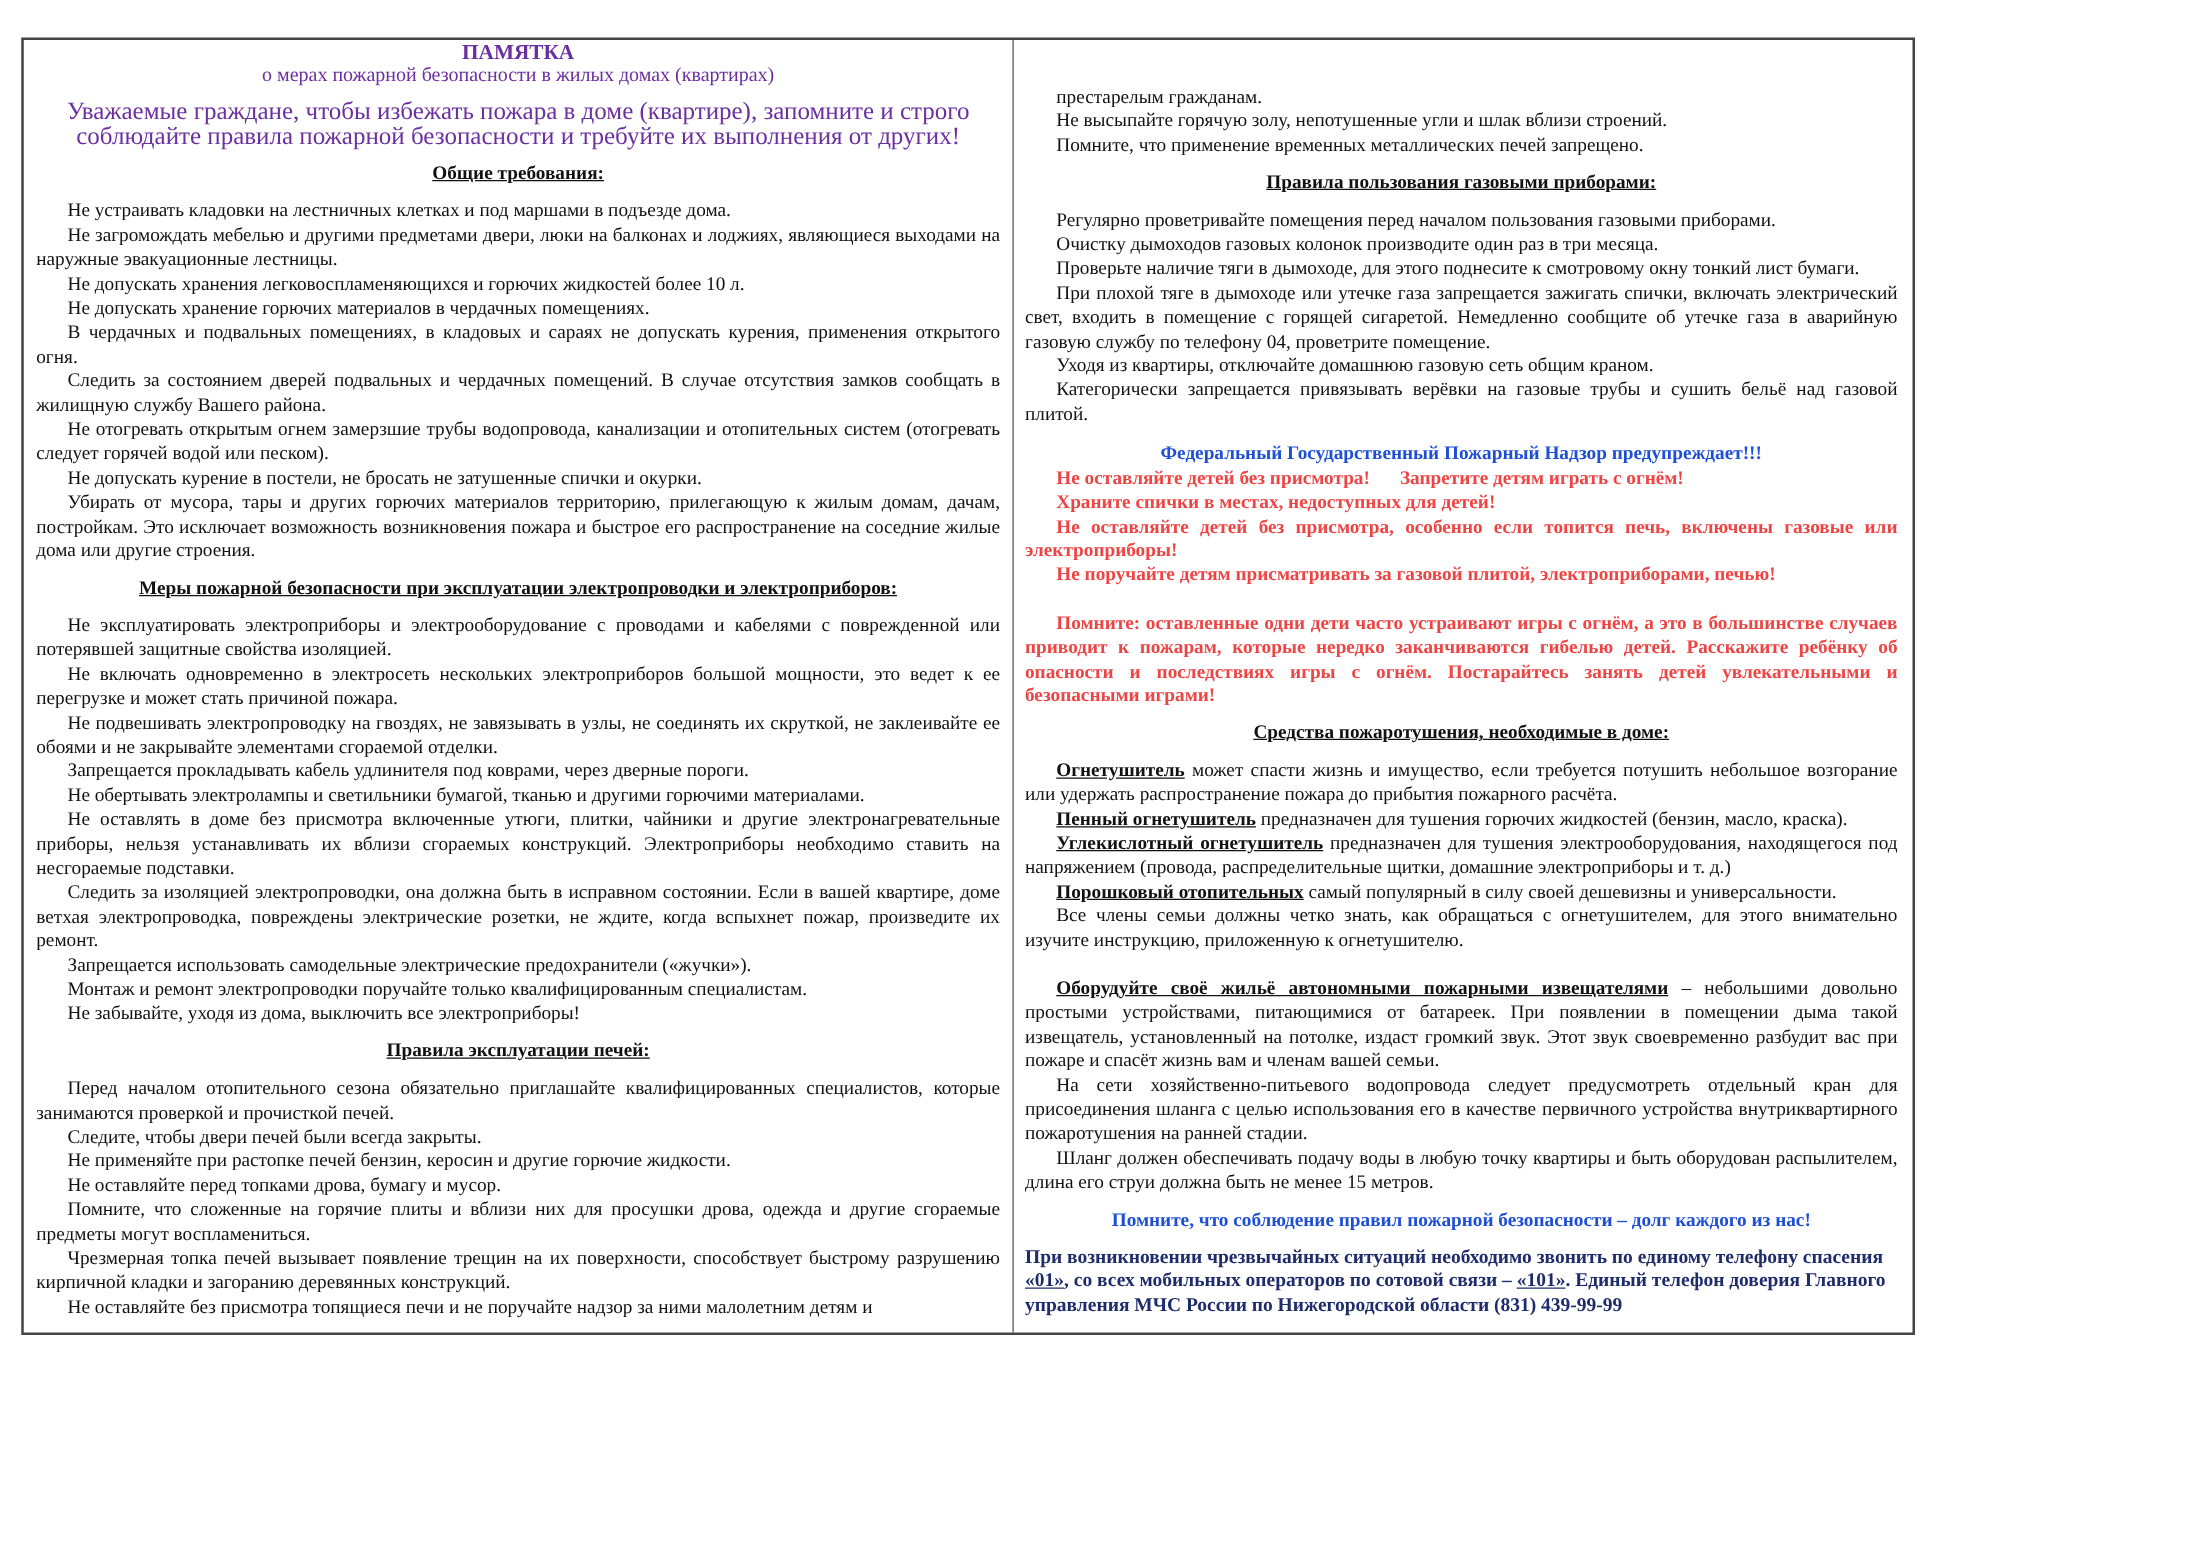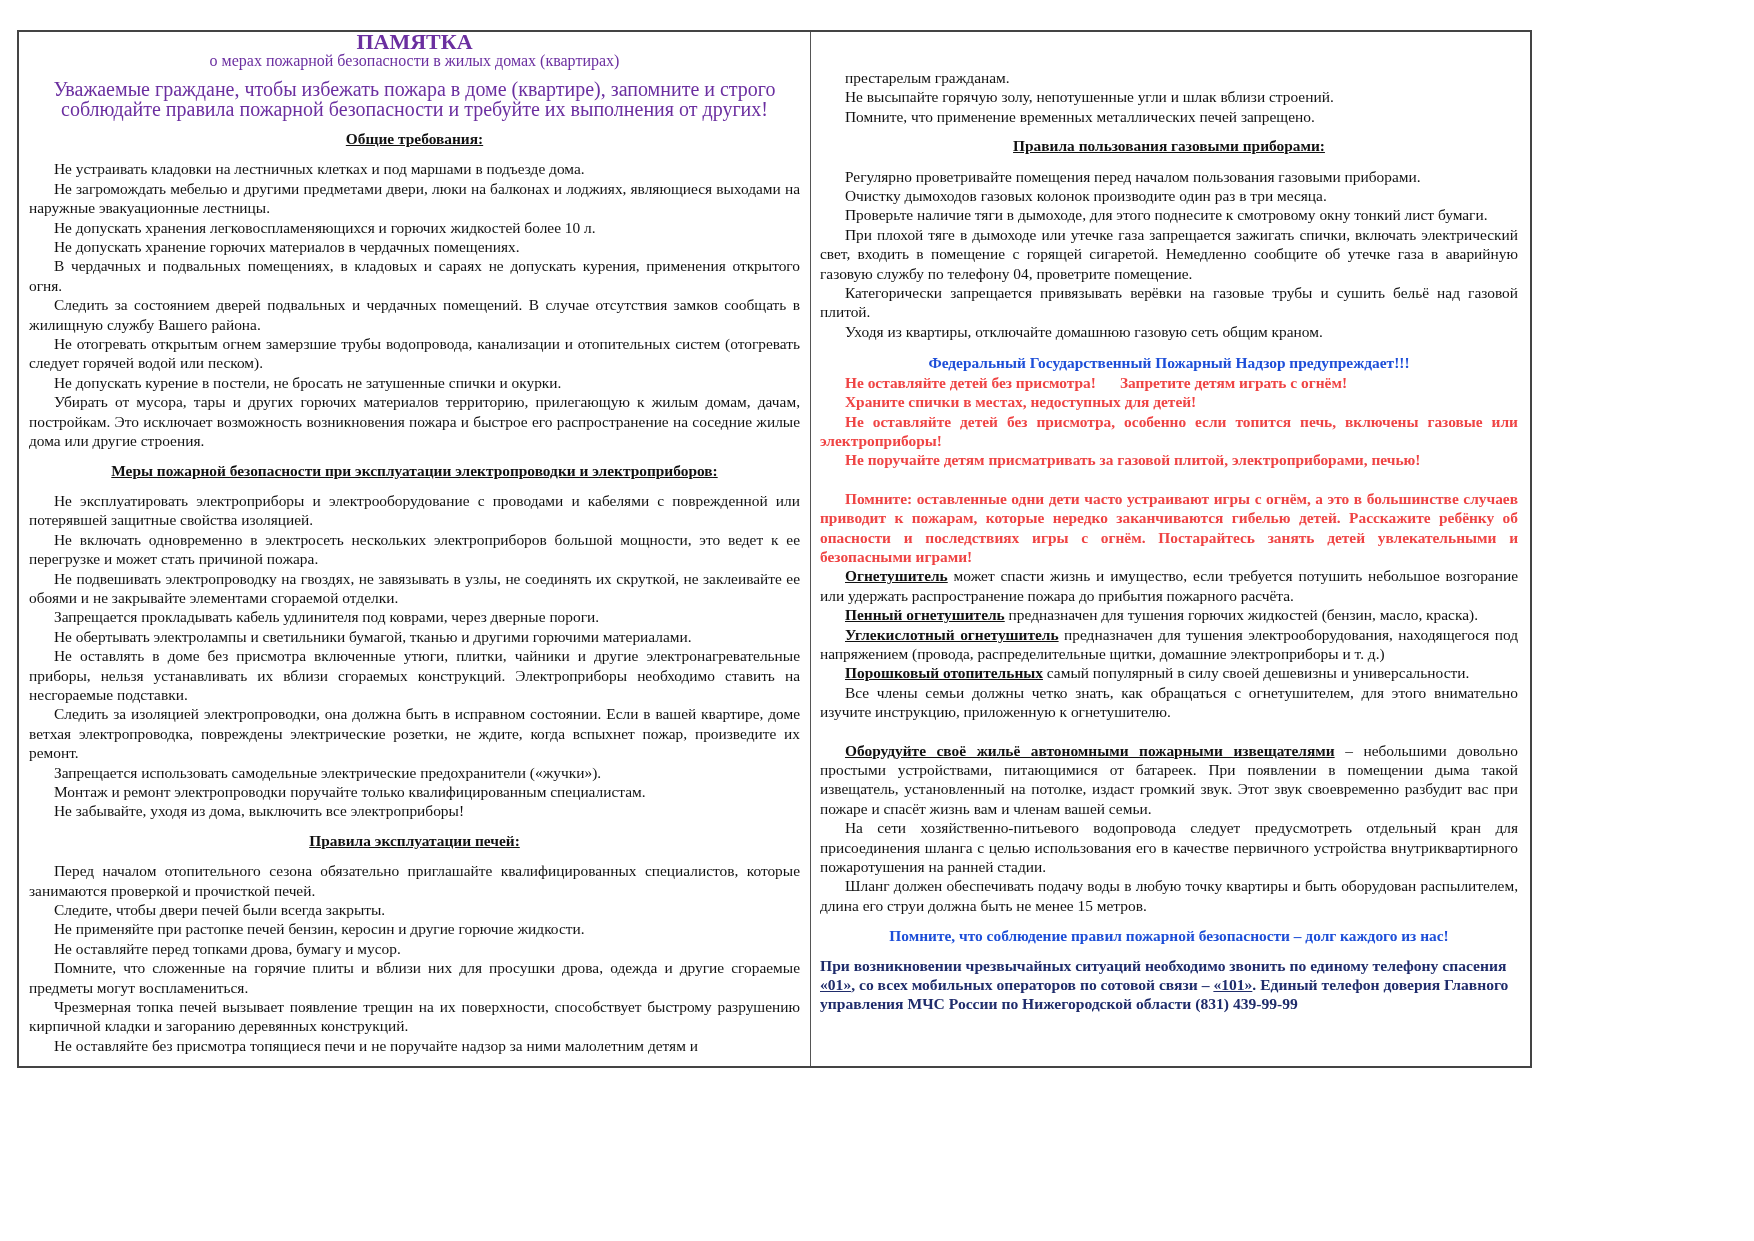--- a/index.html
+++ b/index.html
@@ -4,21 +4,21 @@
 <style>
   html, body { margin: 0; padding: 0; background: #ffffff; }
   body { width: 1754px; height: 1241px; position: relative; overflow: hidden;
          font-family: "Liberation Serif", "DejaVu Serif", serif; color: #111; }
   .frame { position: absolute; left: 17px; top: 30px; width: 1515px; height: 1038px;
            border: 2px solid #444; box-sizing: border-box; display: flex; }
   .col { box-sizing: border-box; font-size: 15.4px; line-height: 19.4px; }
   .col.left { width: 792px; padding: 0 10px 0 10px; border-right: 1.5px solid #555; }
   .col.right { flex: 1; padding: 0 12px 0 9px; margin-top: 36px; }
   p { margin: 0; text-align: justify; text-indent: 25px; }
-  .title { text-align: center; color: #6b2fa0; font-weight: bold; font-size: 22px; line-height: 19px; text-indent: 0; }
+  .title { text-align: center; color: #6b2fa0; font-weight: bold; font-size: 17px; line-height: 19px; text-indent: 0; }
   .subtitle { text-align: center; color: #6b2fa0; font-size: 16px; line-height: 19px; text-indent: 0; }
   .appeal { text-align: center; color: #6b2fa0; font-size: 20px; line-height: 19.5px; text-indent: 0; margin-top: 10px; }
   .heading { text-align: center; font-weight: bold; text-decoration: underline; text-indent: 0; margin: 10px 0 11px 0; }
   .warn-red { color: #1d4ed8; font-weight: bold; text-align: center; text-indent: 0; }
   .purple-b { color: #ef4444; font-weight: bold; }
   .gap { height: 19px; }
   .u { text-decoration: underline; font-weight: bold; }
   .navy { color: #1f2c6b; font-weight: bold; text-indent: 0; font-size: 15.6px; }
   .navy .u { font-weight: bold; }
   .tabgap { display: inline-block; width: 24px; }
@@ -78,35 +78,36 @@
       <p>Не высыпайте горячую золу, непотушенные угли и шлак вблизи строений.</p>
       <p>Помните, что применение временных металлических печей запрещено.</p>
     </div>
 
     <p class="heading">Правила пользования газовыми приборами:</p>
     <div>
       <p>Регулярно проветривайте помещения перед началом пользования газовыми приборами.</p>
       <p>Очистку дымоходов газовых колонок производите один раз в три месяца.</p>
       <p>Проверьте наличие тяги в дымоходе, для этого поднесите к смотровому окну тонкий лист бумаги.</p>
       <p>При плохой тяге в дымоходе или утечке газа запрещается зажигать спички, включать электрический свет, входить в помещение с горящей сигаретой. Немедленно сообщите об утечке газа в аварийную газовую службу по телефону 04, проветрите помещение.</p>
+      <p>Уходя из квартиры, отключайте домашнюю газовую сеть общим краном.</p>
       <p>Категорически запрещается привязывать верёвки на газовые трубы и сушить бельё над газовой плитой.</p>
-      <p>Уходя из квартиры, отключайте домашнюю газовую сеть общим краном.</p>
     </div>
 
     <div style="height:12px"></div>
     <p class="warn-red">Федеральный Государственный Пожарный Надзор предупреждает!!!</p>
     <div>
       <p class="purple-b" style="text-align:left"><span>Не оставляйте детей без присмотра!</span><span class="tabgap"></span><span>Запретите детям играть с огнём!</span></p>
       <p class="purple-b" style="text-align:left">Храните спички в местах, недоступных для детей!</p>
       <p class="purple-b">Не оставляйте детей без присмотра, особенно если топится печь, включены газовые или электроприборы!</p>
       <p class="purple-b" style="text-align:left">Не поручайте детям присматривать за газовой плитой, электроприборами, печью!</p>
       <div class="gap"></div>
       <p class="purple-b">Помните: оставленные одни дети часто устраивают игры с огнём, а это в большинстве случаев приводит к пожарам, которые нередко заканчиваются гибелью детей. Расскажите ребёнку об опасности и последствиях игры с огнём. Постарайтесь занять детей увлекательными и безопасными играми!</p>
     </div>
 
+    <p class="heading">Средства пожаротушения, необходимые в доме:</p>
     <div>
       <p><span class="u">Огнетушитель</span><span> может спасти жизнь и имущество, если требуется потушить небольшое возгорание или удержать распространение пожара до прибытия пожарного расчёта.</span></p>
       <p><span class="u">Пенный огнетушитель</span><span> предназначен для тушения горючих жидкостей (бензин, масло, краска).</span></p>
       <p><span class="u">Углекислотный огнетушитель</span><span> предназначен для тушения электрооборудования, находящегося под напряжением (провода, распределительные щитки, домашние электроприборы и т. д.)</span></p>
       <p><span class="u">Порошковый отопительных</span><span> самый популярный в силу своей дешевизны и универсальности.</span></p>
       <p>Все члены семьи должны четко знать, как обращаться с огнетушителем, для этого внимательно изучите инструкцию, приложенную к огнетушителю.</p>
       <div class="gap"></div>
       <p><span class="u">Оборудуйте своё жильё автономными пожарными извещателями</span><span> – небольшими довольно простыми устройствами, питающимися от батареек. При появлении в помещении дыма такой извещатель, установленный на потолке, издаст громкий звук. Этот звук своевременно разбудит вас при пожаре и спасёт жизнь вам и членам вашей семьи.</span></p>
       <p>На сети хозяйственно-питьевого водопровода следует предусмотреть отдельный кран для присоединения шланга с целью использования его в качестве первичного устройства внутриквартирного пожаротушения на ранней стадии.</p>
       <p>Шланг должен обеспечивать подачу воды в любую точку квартиры и быть оборудован распылителем, длина его струи должна быть не менее 15 метров.</p>

